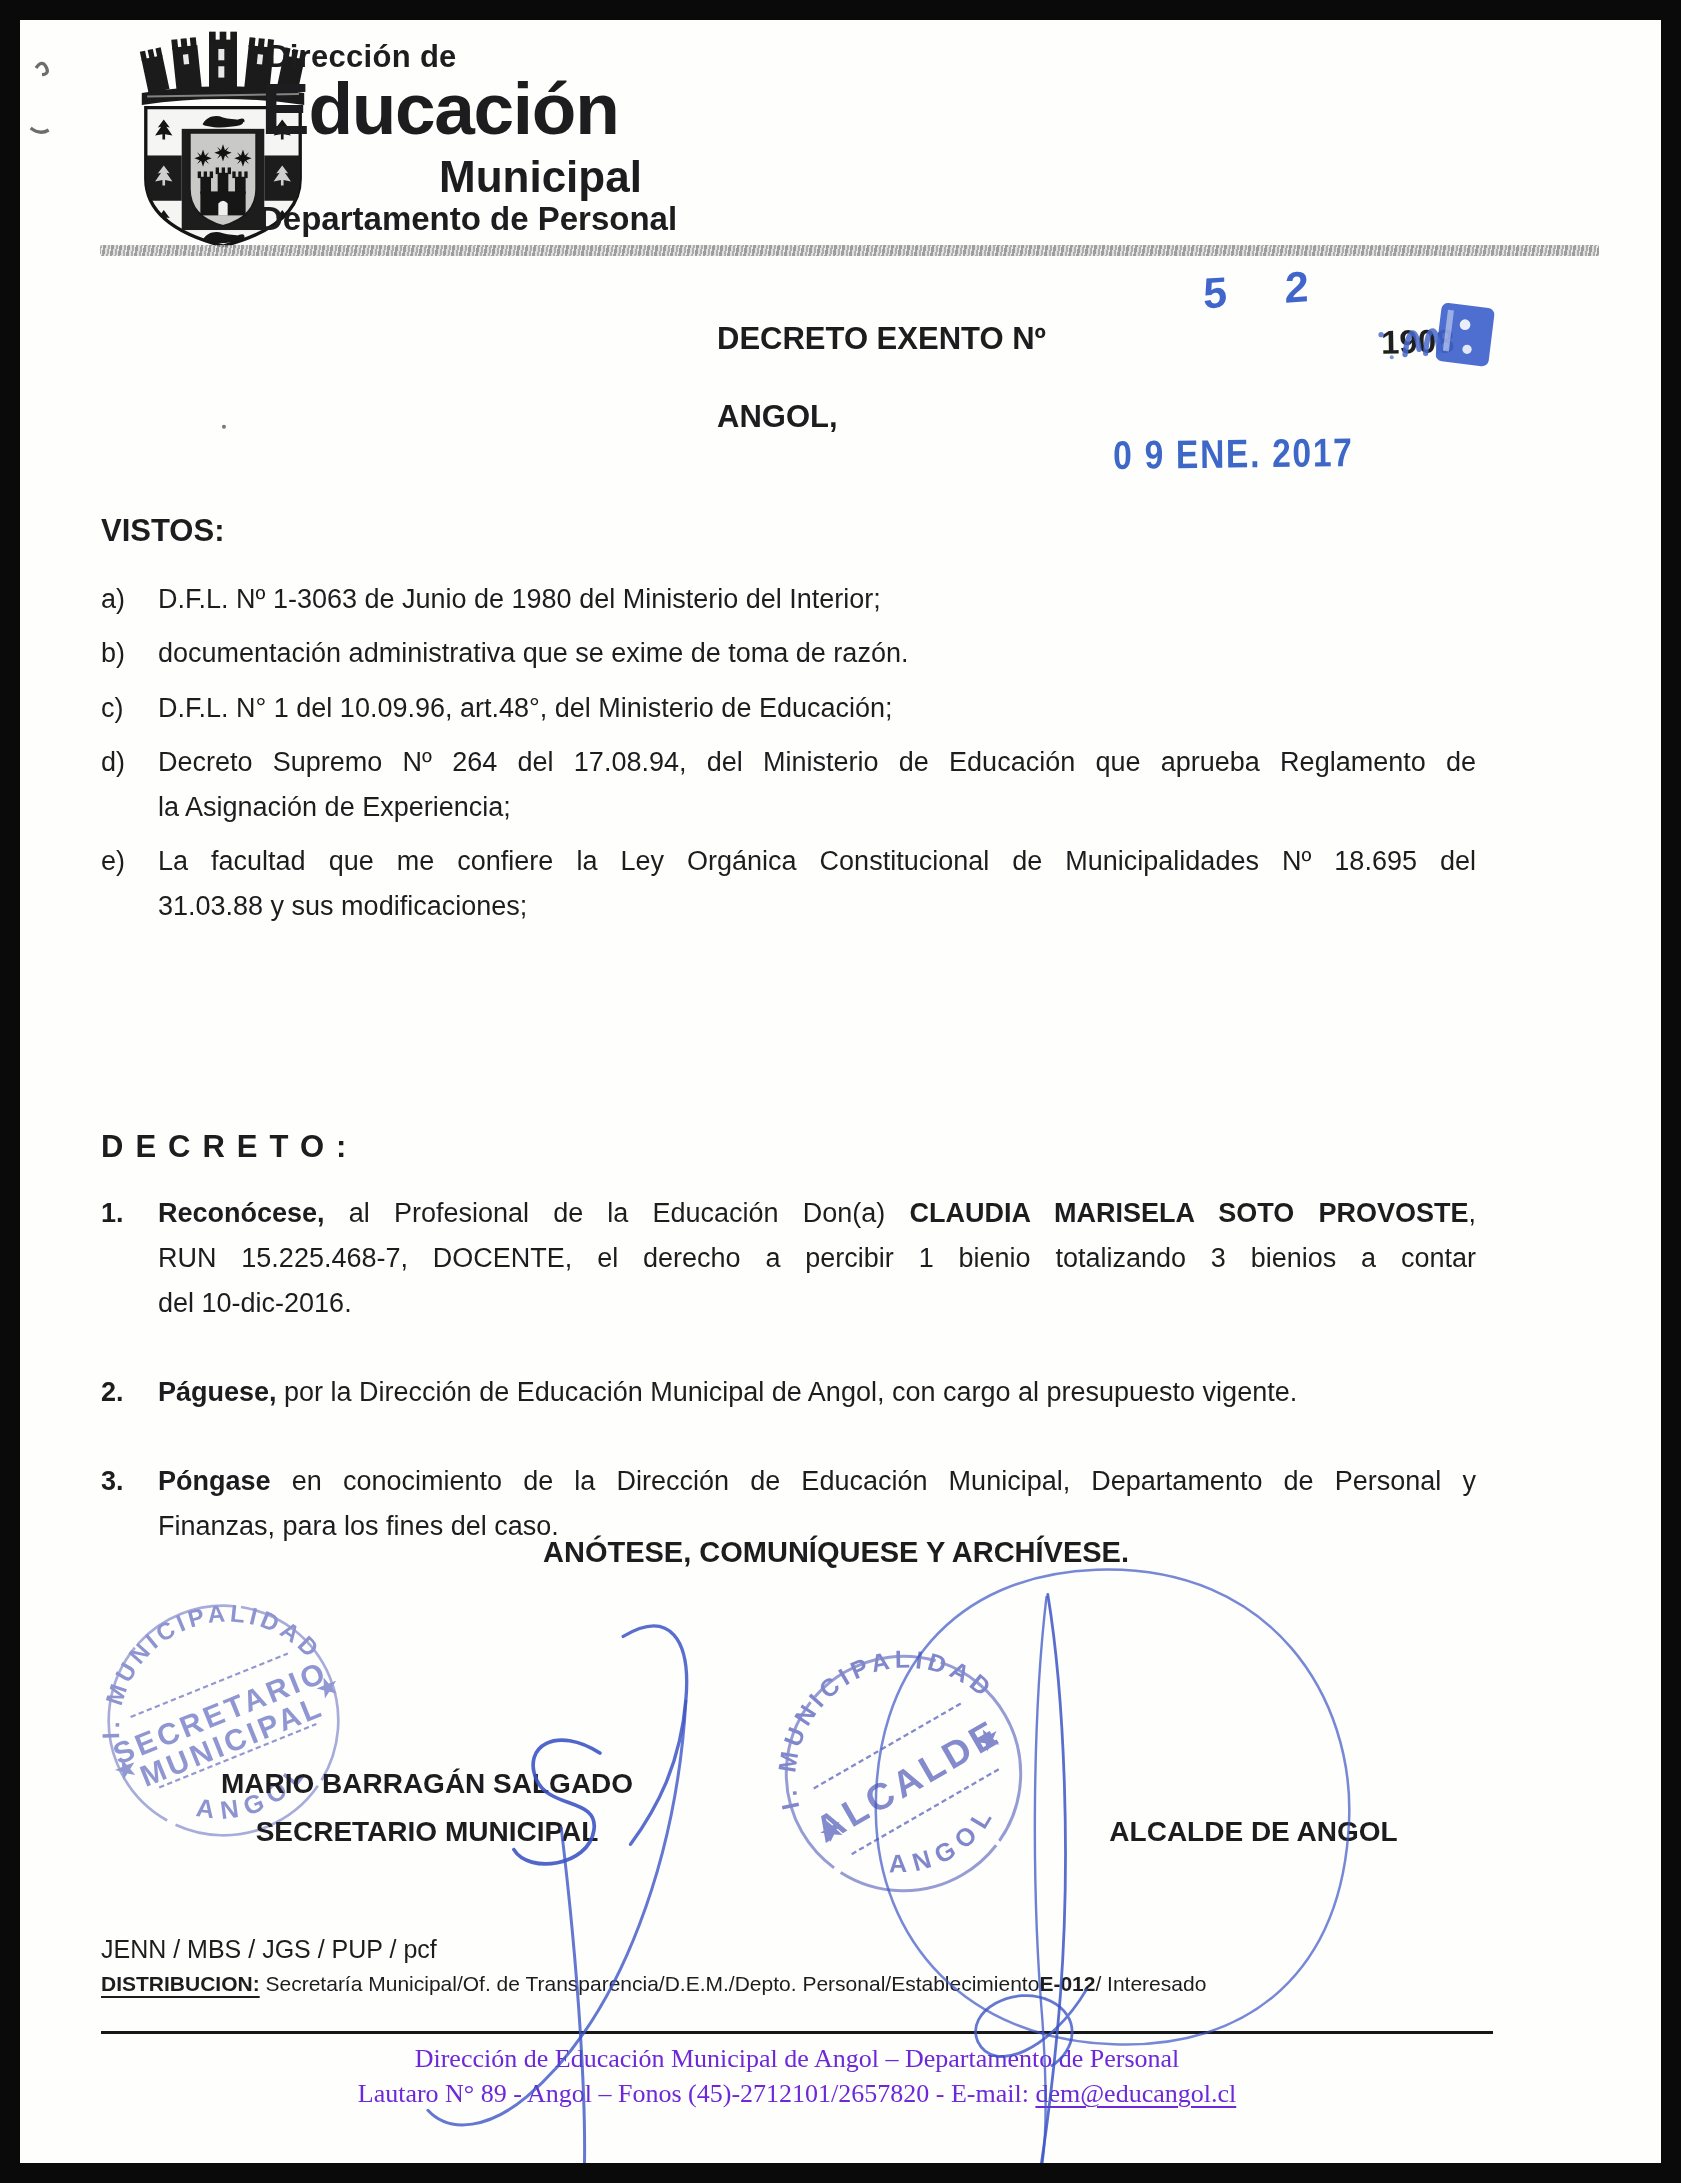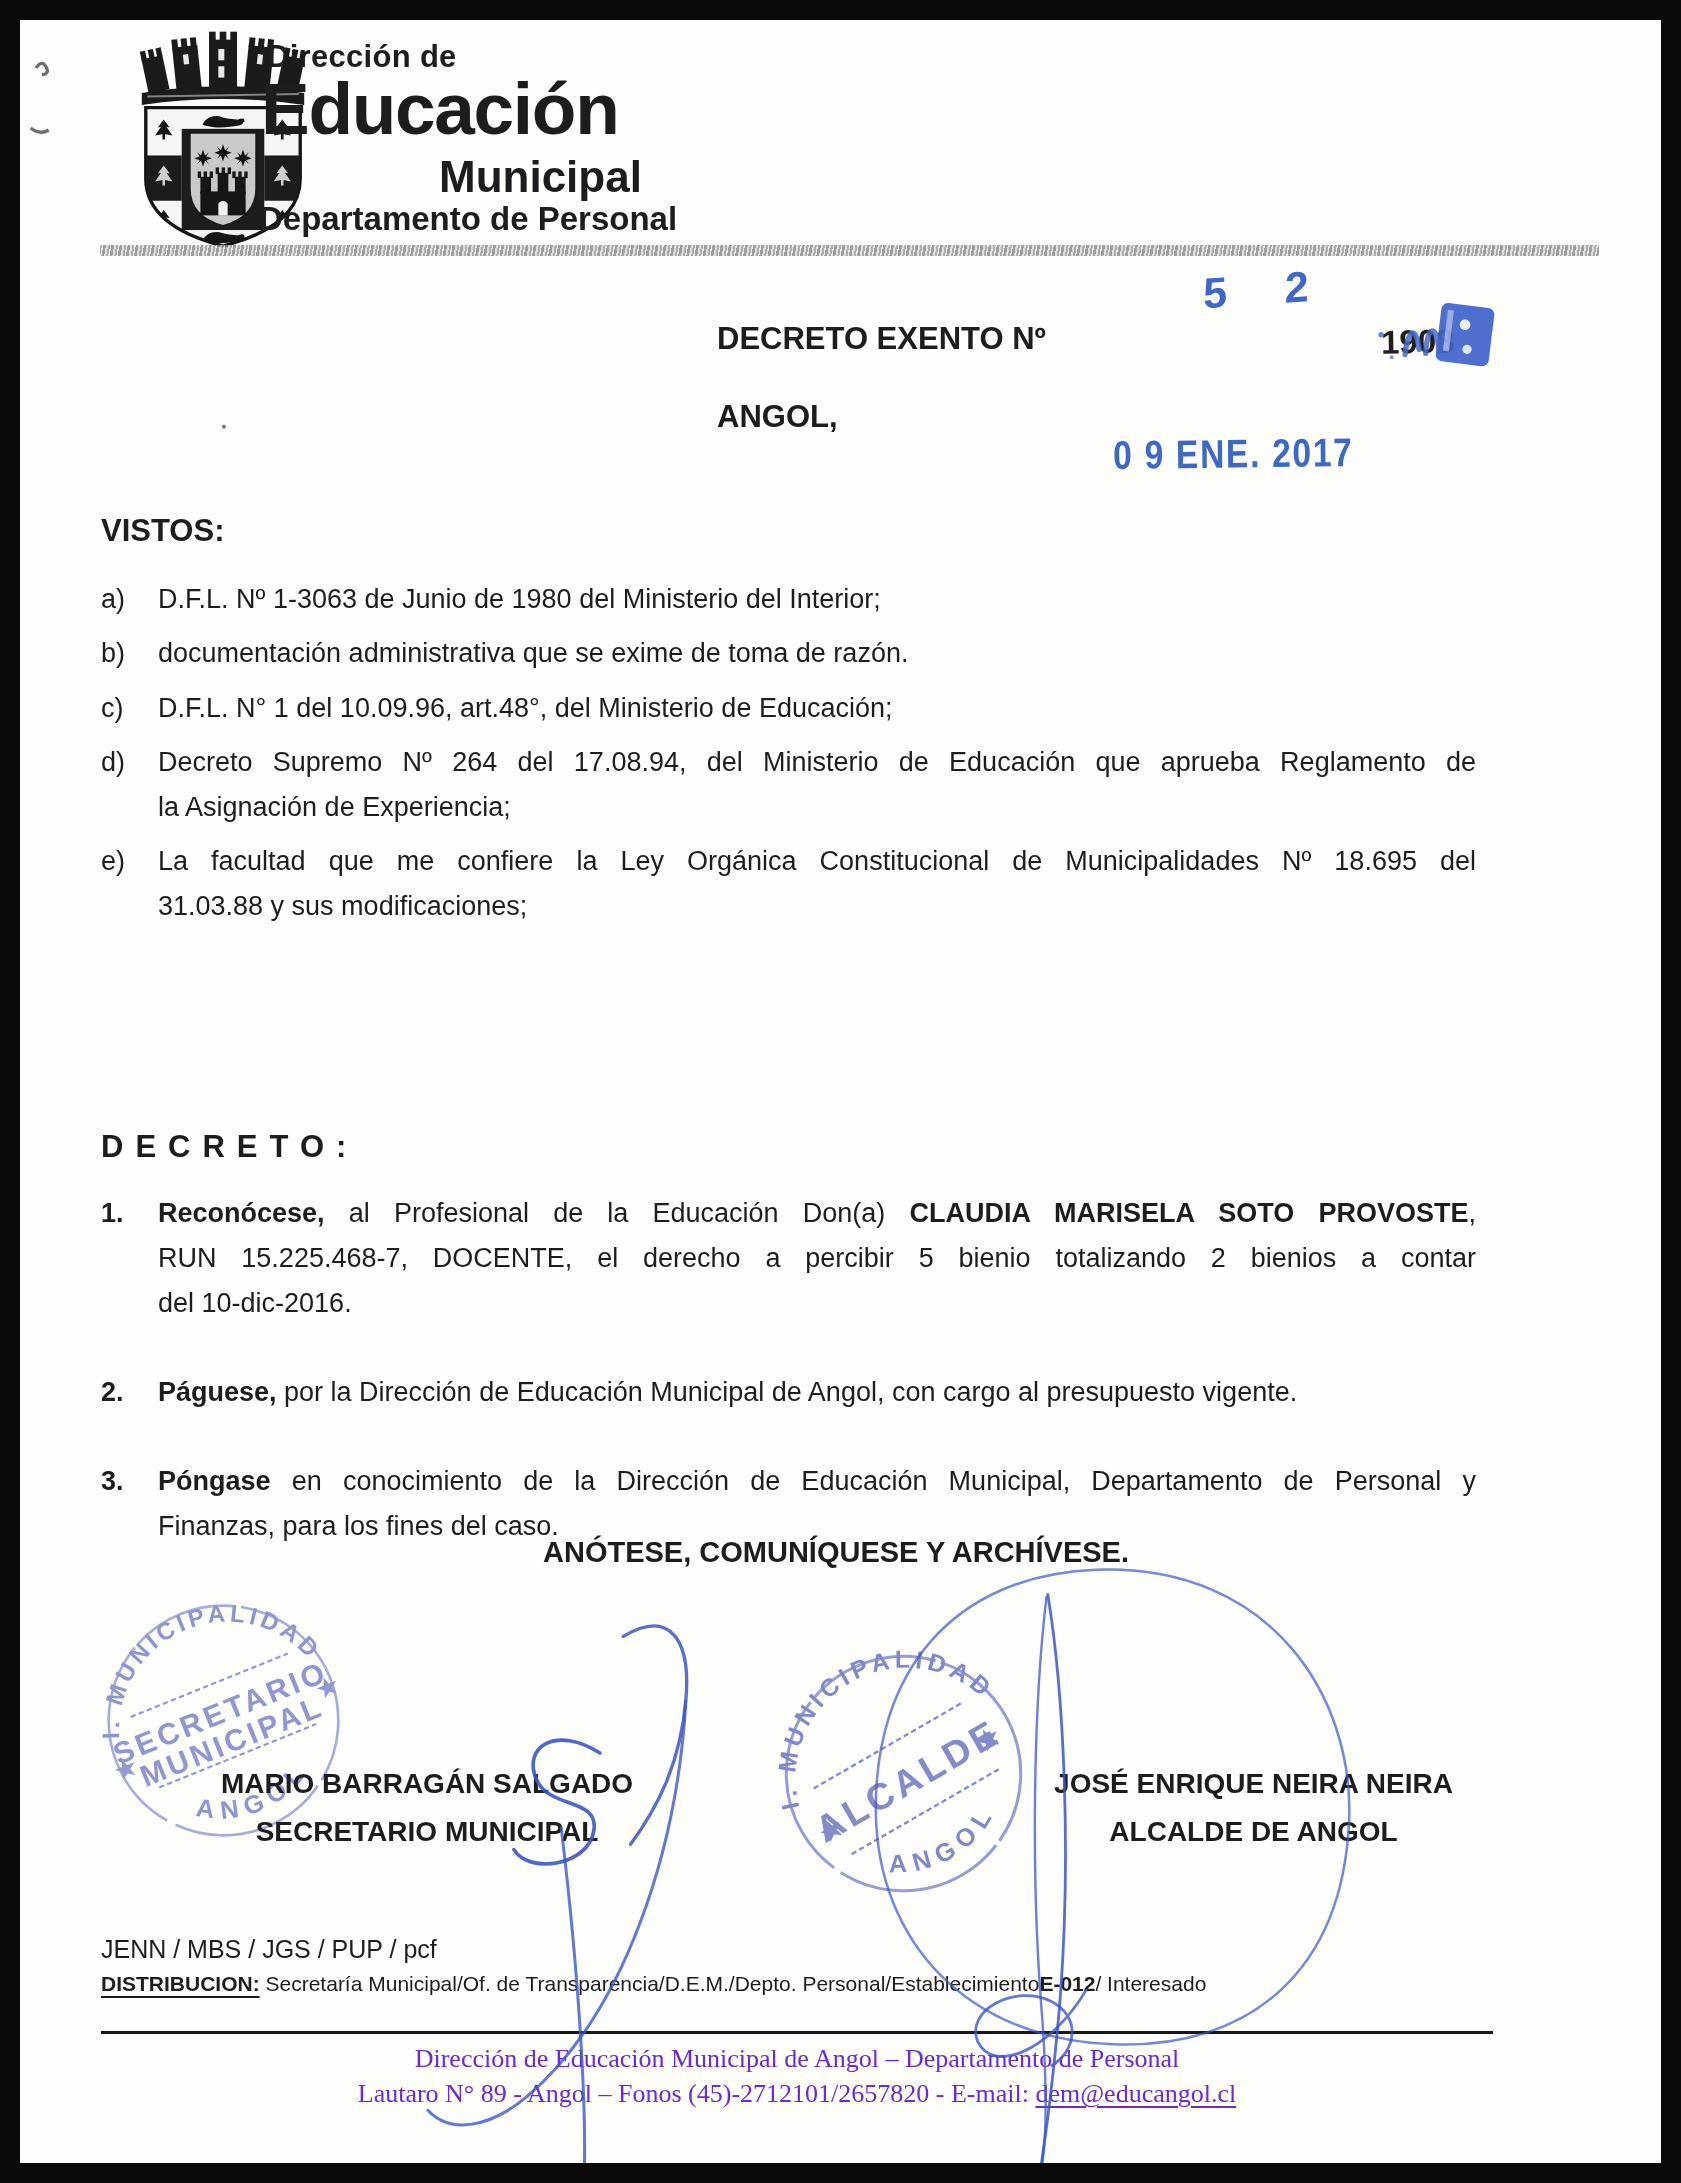--- a/index.html
+++ b/index.html
@@ -214,21 +214,21 @@
       <div>31.03.88 y sus modificaciones;</div>
     </div>
   </div>
 
   <div class="abs section-head decreto-head">DECRETO:</div>
 
   <div class="abs list decreto-list">
     <div class="li d-item">
       <span class="li-label" style="font-weight:bold">1.</span>
       <div class="just"><b>Reconócese,</b><span> al Profesional de la Educación Don(a) </span><b>CLAUDIA MARISELA SOTO PROVOSTE</b><span>,</span></div>
-      <div class="just">RUN 15.225.468-7, DOCENTE, el derecho a percibir 5 bienio totalizando 2 bienios a contar</div>
+      <div class="just">RUN 15.225.468-7, DOCENTE, el derecho a percibir 1 bienio totalizando 3 bienios a contar</div>
       <div>del 10-dic-2016.</div>
     </div>
     <div class="li d-item">
       <span class="li-label" style="font-weight:bold">2.</span>
       <div><b>Páguese,</b><span> por la Dirección de Educación Municipal de Angol, con cargo al presupuesto vigente.</span></div>
     </div>
     <div class="li d-item">
       <span class="li-label" style="font-weight:bold">3.</span>
       <div class="just"><b>Póngase</b><span> en conocimiento de la Dirección de Educación Municipal, Departamento de Personal y</span></div>
       <div>Finanzas, para los fines del caso.</div>
@@ -275,21 +275,20 @@
       <textPath href="#arcBR" startOffset="50%" text-anchor="middle">ANGOL</textPath>
     </text>
     <g fill="#6f77c4">
       <path transform="translate(84,240) scale(1.6)" d="M0,-11 L2.6,-3.6 L10.5,-3.4 L4.2,1.3 L6.5,8.9 L0,4.4 L-6.5,8.9 L-4.2,1.3 L-10.5,-3.4 L-2.6,-3.6 Z"></path>
       <path transform="translate(356,240) scale(1.6)" d="M0,-11 L2.6,-3.6 L10.5,-3.4 L4.2,1.3 L6.5,8.9 L0,4.4 L-6.5,8.9 L-4.2,1.3 L-10.5,-3.4 L-2.6,-3.6 Z"></path>
     </g>
   </svg>
 
   <div class="abs sig-name sig-left-name">MARIO BARRAGÁN SALGADO</div>
   <div class="abs sig-name sig-left-title">SECRETARIO MUNICIPAL</div>
-  <div class="abs sig-name sig-right-name">JOSÉ ENRIQUE NEIRA NEIRA</div>
   <div class="abs sig-name sig-right-title">ALCALDE DE ANGOL</div>
 
   <div class="abs initials">JENN / MBS / JGS / PUP / pcf</div>
   <div class="abs distribution"><span class="dlabel">DISTRIBUCION:</span><span> Secretaría Municipal/Of. de Transparencia/D.E.M./Depto. Personal/Establecimiento</span><span class="dbold">E-012</span><span>/ Interesado</span></div>
 
   <div class="abs foot-rule"></div>
   <div class="abs footer-line footer-line1">Dirección de Educación Municipal de Angol – Departamento de Personal</div>
   <div class="abs footer-line footer-line2"><span>Lautaro  N°  89 - Angol – Fonos (45)-2712101/2657820 - E-mail:  </span><span class="email">dem@educangol.cl</span></div>
 
   <svg class="abs overlay-svg" viewBox="0 0 2462 3215">

